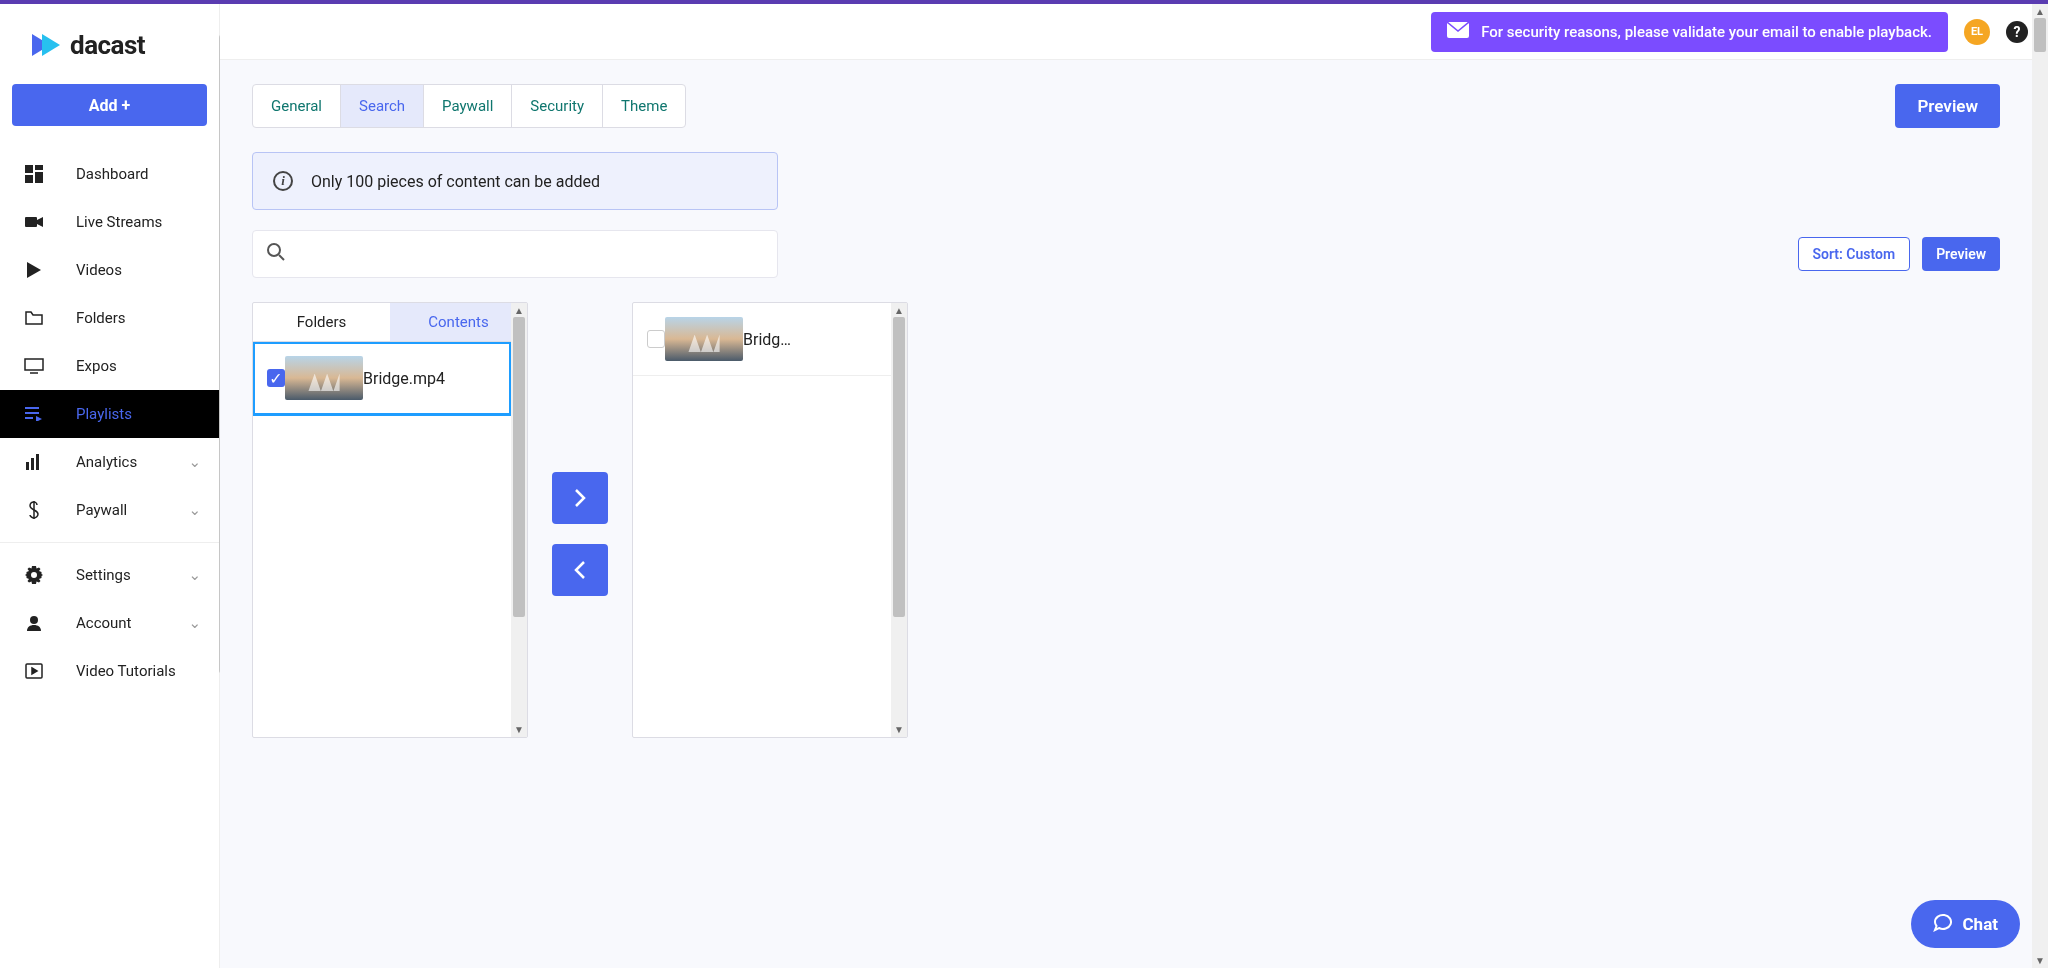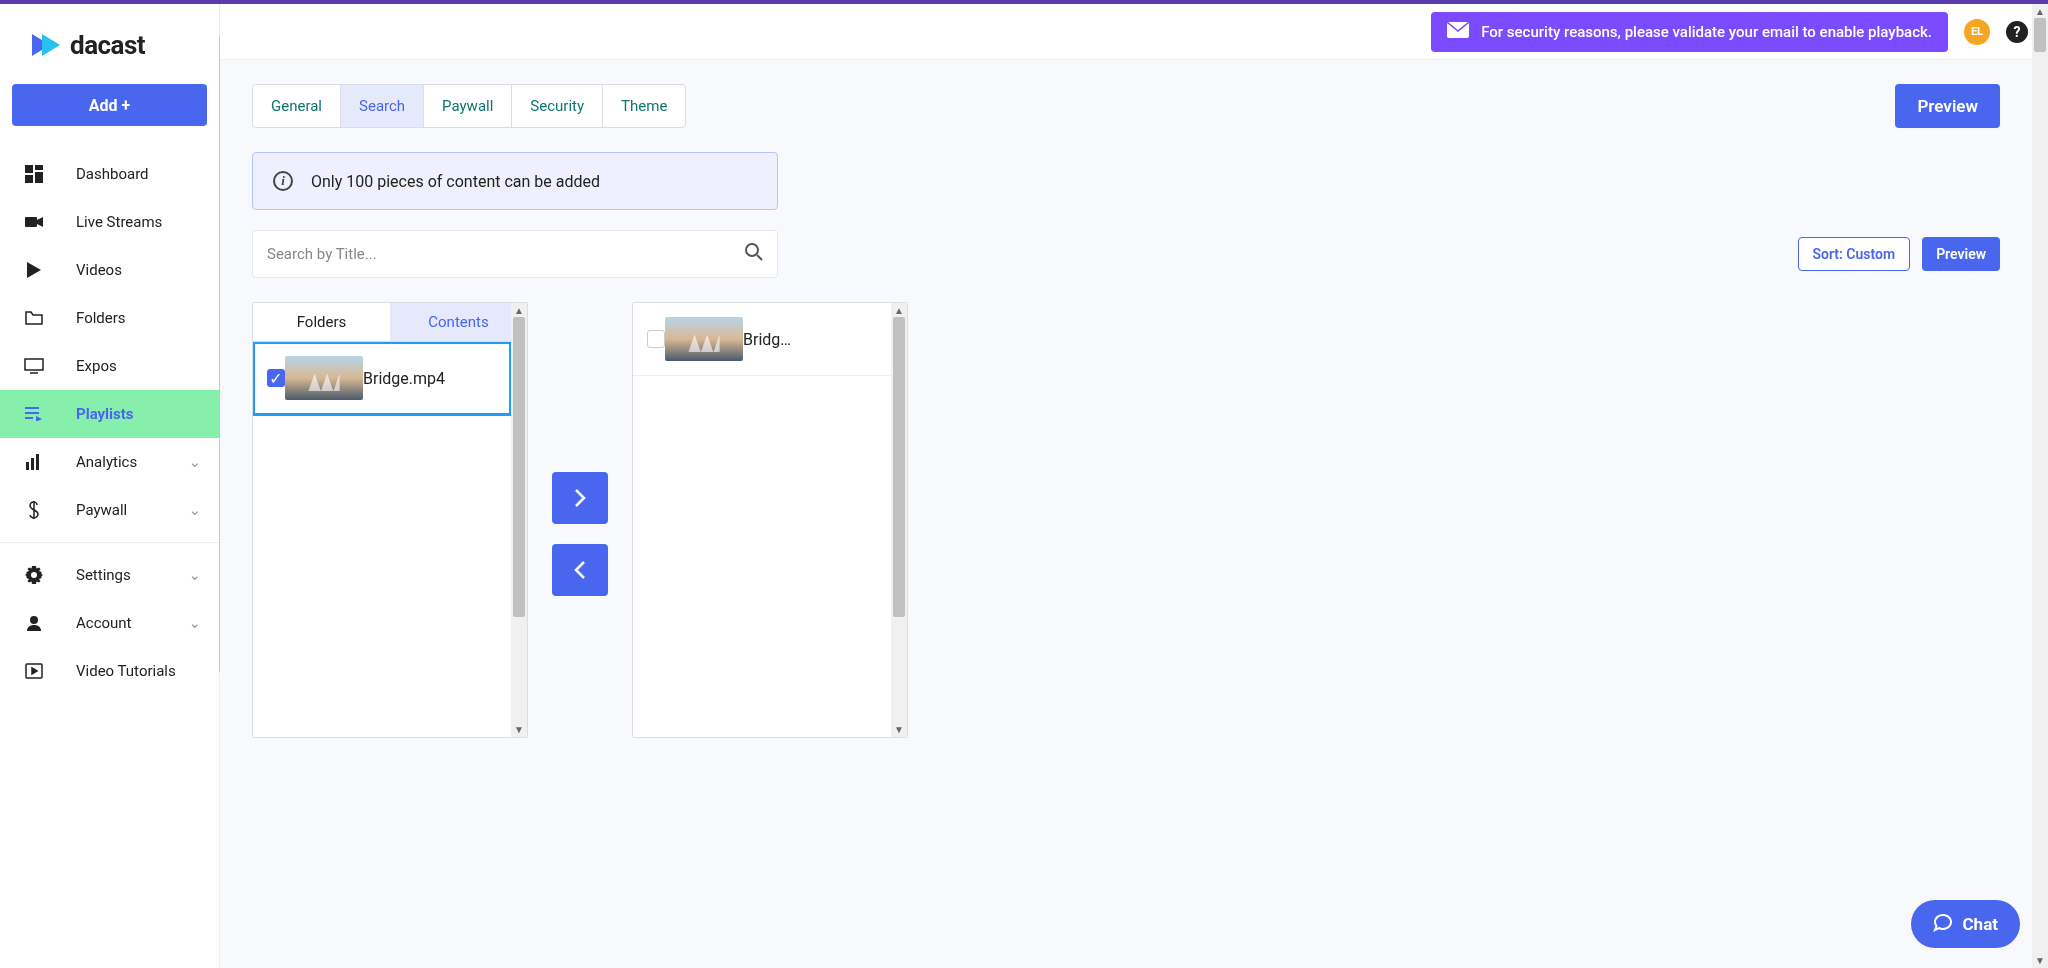--- a/index.html
+++ b/index.html
@@ -16,21 +16,21 @@
 .sidebar-scroll .thumb { background: #c6c6c6; border-radius: 4px; width: 8px; height: 640px; }
 .logo-row { display: flex; align-items: center; gap: 8px; padding: 26px 24px 24px 30px; }
 .logo-chevron { width: 32px; height: 26px; position: relative; }
 .logo-chevron svg { width: 32px; height: 26px; }
 .logo-text { font-size: 26px; font-weight: 700; color: #222; letter-spacing: -0.5px; }
 
 .add-btn { margin: 0 12px 24px 12px; height: 42px; border-radius: 4px; background: #4967ee; color: #fff; border: none; font-size: 16px; font-weight: 700; cursor: pointer; }
 
 .nav { display: flex; flex-direction: column; }
 .nav-item { display: flex; align-items: center; gap: 32px; padding: 14px 18px 14px 24px; color: #222; font-size: 15px; cursor: pointer; }
-.nav-item.active { background: #86efac; color: #4967ee; font-weight: bold; }
+.nav-item.active { background: #000000; color: #4967ee; }
 .nav-item .icon { width: 20px; height: 20px; display: flex; align-items:center; justify-content:center; }
 .nav-item .chev { margin-left: auto; color: #999; }
 .nav-divider { height: 1px; background: #eee; margin: 8px 0; }
 
 
 .right { flex: 1 1 auto; display: flex; flex-direction: column; min-width: 0; background: #f8f9fd; position: relative; }
 .right-outer-scroll { position: absolute; right: 0; top: 0; width: 16px; height: 100%; background: #f0f0f0; }
 .right-outer-scroll .up { position: absolute; top: 2px; left:3px; color:#666; font-size:10px;}
 .right-outer-scroll .down { position: absolute; bottom: 2px; left:3px; color:#666; font-size:10px;}
 .right-outer-scroll .thumb { position: absolute; top: 14px; left:2px; width: 12px; height: 34px; background: #c0c0c0; border-radius: 2px;}
@@ -257,21 +257,20 @@
         <button class="preview-btn-lg">Preview</button>
       </div>
 
       <div class="info-box">
         <span class="info-icon">i</span>
         <span>Only 100 pieces of content can be added</span>
       </div>
 
       <div class="search-sort-row">
         <div class="search">
-          <input type="text" placeholder="Search by Title..." style="">
           <span class="search-ico"><svg width="18" height="18" viewBox="0 0 18 18" fill="none" stroke="#555" stroke-width="2">
                 <circle cx="7" cy="7" r="6"></circle>
                 <line x1="12" y1="12" x2="17" y2="17"></line>
               </svg></span>
         </div>
         <div class="right-align">
           <button class="sort-btn">Sort: Custom</button>
           <button class="preview-btn-sm">Preview</button>
         </div>
       </div>

